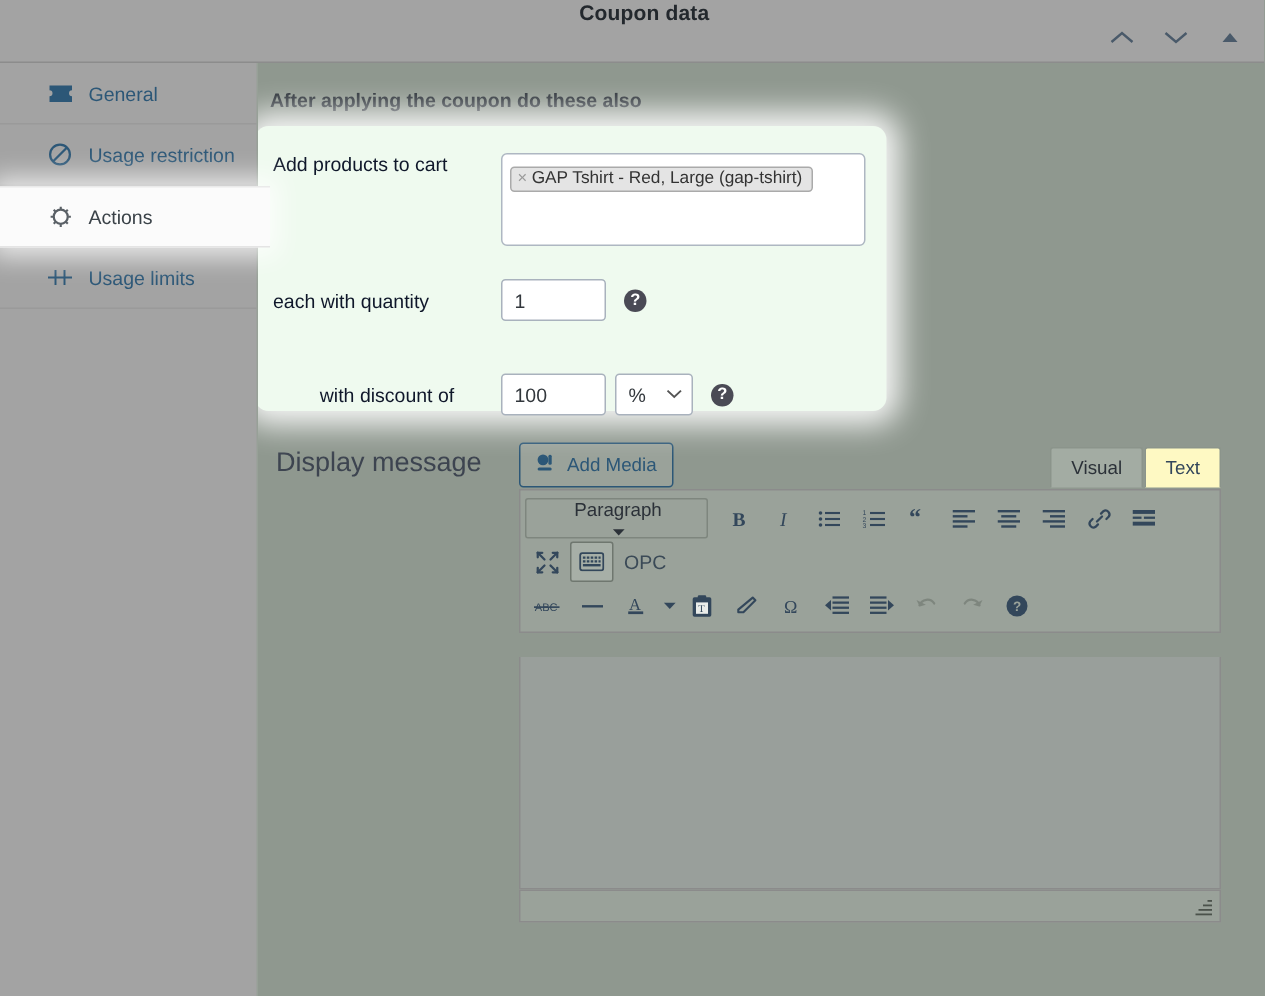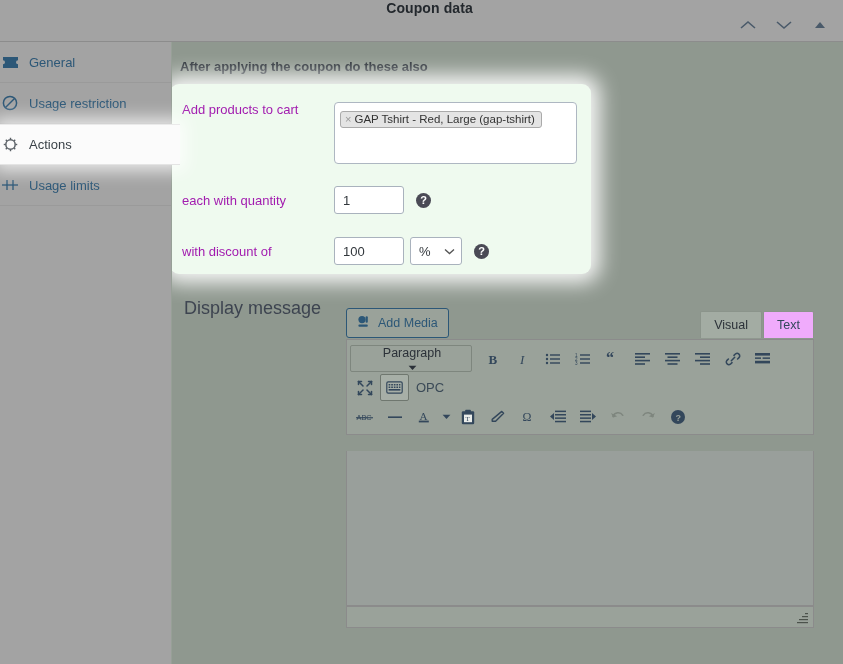--- a/index.html
+++ b/index.html
@@ -46,21 +46,21 @@
   .sidebar {
     position: absolute; left: 0; top: 42px;
     width: 172px; height: 622px;
     background: #a3a3a3;
     border-right: 1px solid #97a097;
   }
   .side-item {
     position: relative;
     height: 41px;
     display: flex; align-items: center;
-    padding-left: 0;
+    padding-left: 30px;
     border-bottom: 1px solid #9a9a9a;
     color: #2c5777;
     font-size: 13px;
     cursor: pointer;
   }
   .side-item .s-ico {
     width: 20px; height: 20px;
     margin-right: 9px;
     display: flex; align-items: center; justify-content: center;
     color: #2c5777;
@@ -98,21 +98,21 @@
     background: #effaef;
     border-radius: 9px;
     box-shadow: 0 0 20px 9px rgba(255,255,255,0.92);
     z-index: 5;
   }
   .field-row {
     position: absolute;
     display: flex; align-items: flex-start;
   }
   .f-label {
-    font-size: 13px; color: #a21caf;
+    font-size: 13px; color: #0f172a;
     width: 152px;
     flex: 0 0 152px;
   }
 
   .row-products { left: 12px; top: 18px; }
   .select2-box {
     width: 243px; height: 62px;
     background: #fff;
     border: 1px solid #aeb7c2;
     border-radius: 4px;
@@ -128,21 +128,21 @@
     color: #333;
     max-width: 100%;
     white-space: nowrap;
     cursor: pointer;
   }
   .token .tok-x {
     color: #999; margin-right: 3px; font-size: 11px;
   }
 
   .row-qty { left: 12px; top: 102px; align-items: center; }
-  .row-disc { left: 12px; top: 153px; align-items: center; }
+  .row-disc { left: 12px; top: 165px; align-items: center; text-align: center; }
   .txt-input {
     height: 28px;
     background: #fff;
     border: 1px solid #a9b2bd;
     border-radius: 3px;
     font-size: 13px;
     color: #32373c;
     padding: 0 8px;
     display: flex; align-items: center;
   }
@@ -170,21 +170,21 @@
     flex: 0 0 auto;
   }
 
   
   .row-display {
     position: absolute; left: 12px; top: 252px;
     width: 640px;
   }
   .dm-label { font-size: 18px; color: #3d4450; padding-top: 4px; }
   .editor-wrap {
-    position: absolute; left: 162px; top: 14px;
+    position: absolute; left: 162px; top: 1px;
     width: 468px;
   }
   .editor-top {
     position: relative;
     height: 32px;
   }
   .add-media {
     position: absolute; left: 0; top: 0;
     height: 30px;
     display: flex; align-items: center; gap: 6px;
@@ -199,21 +199,21 @@
   .editor-tabs {
     position: absolute; right: 0; top: 3px;
     display: flex; align-items: flex-end; gap: 1px;
   }
   .ed-tab {
     height: 27px; padding: 0 13px;
     display: flex; align-items: center;
     font-size: 12.5px; color: #33475b;
     border: 1px solid #8b948b;
     border-bottom: none;
-    background: #f0abfc;
+    background: #fef9c3;
     border-radius: 2px 2px 0 0;
     cursor: pointer;
   }
   .ed-tab.active {
     background: #a3aca3;
     color: #2b3138;
   }
   .toolbar {
     position: absolute; left: 0; top: 31px;
     width: 468px;

